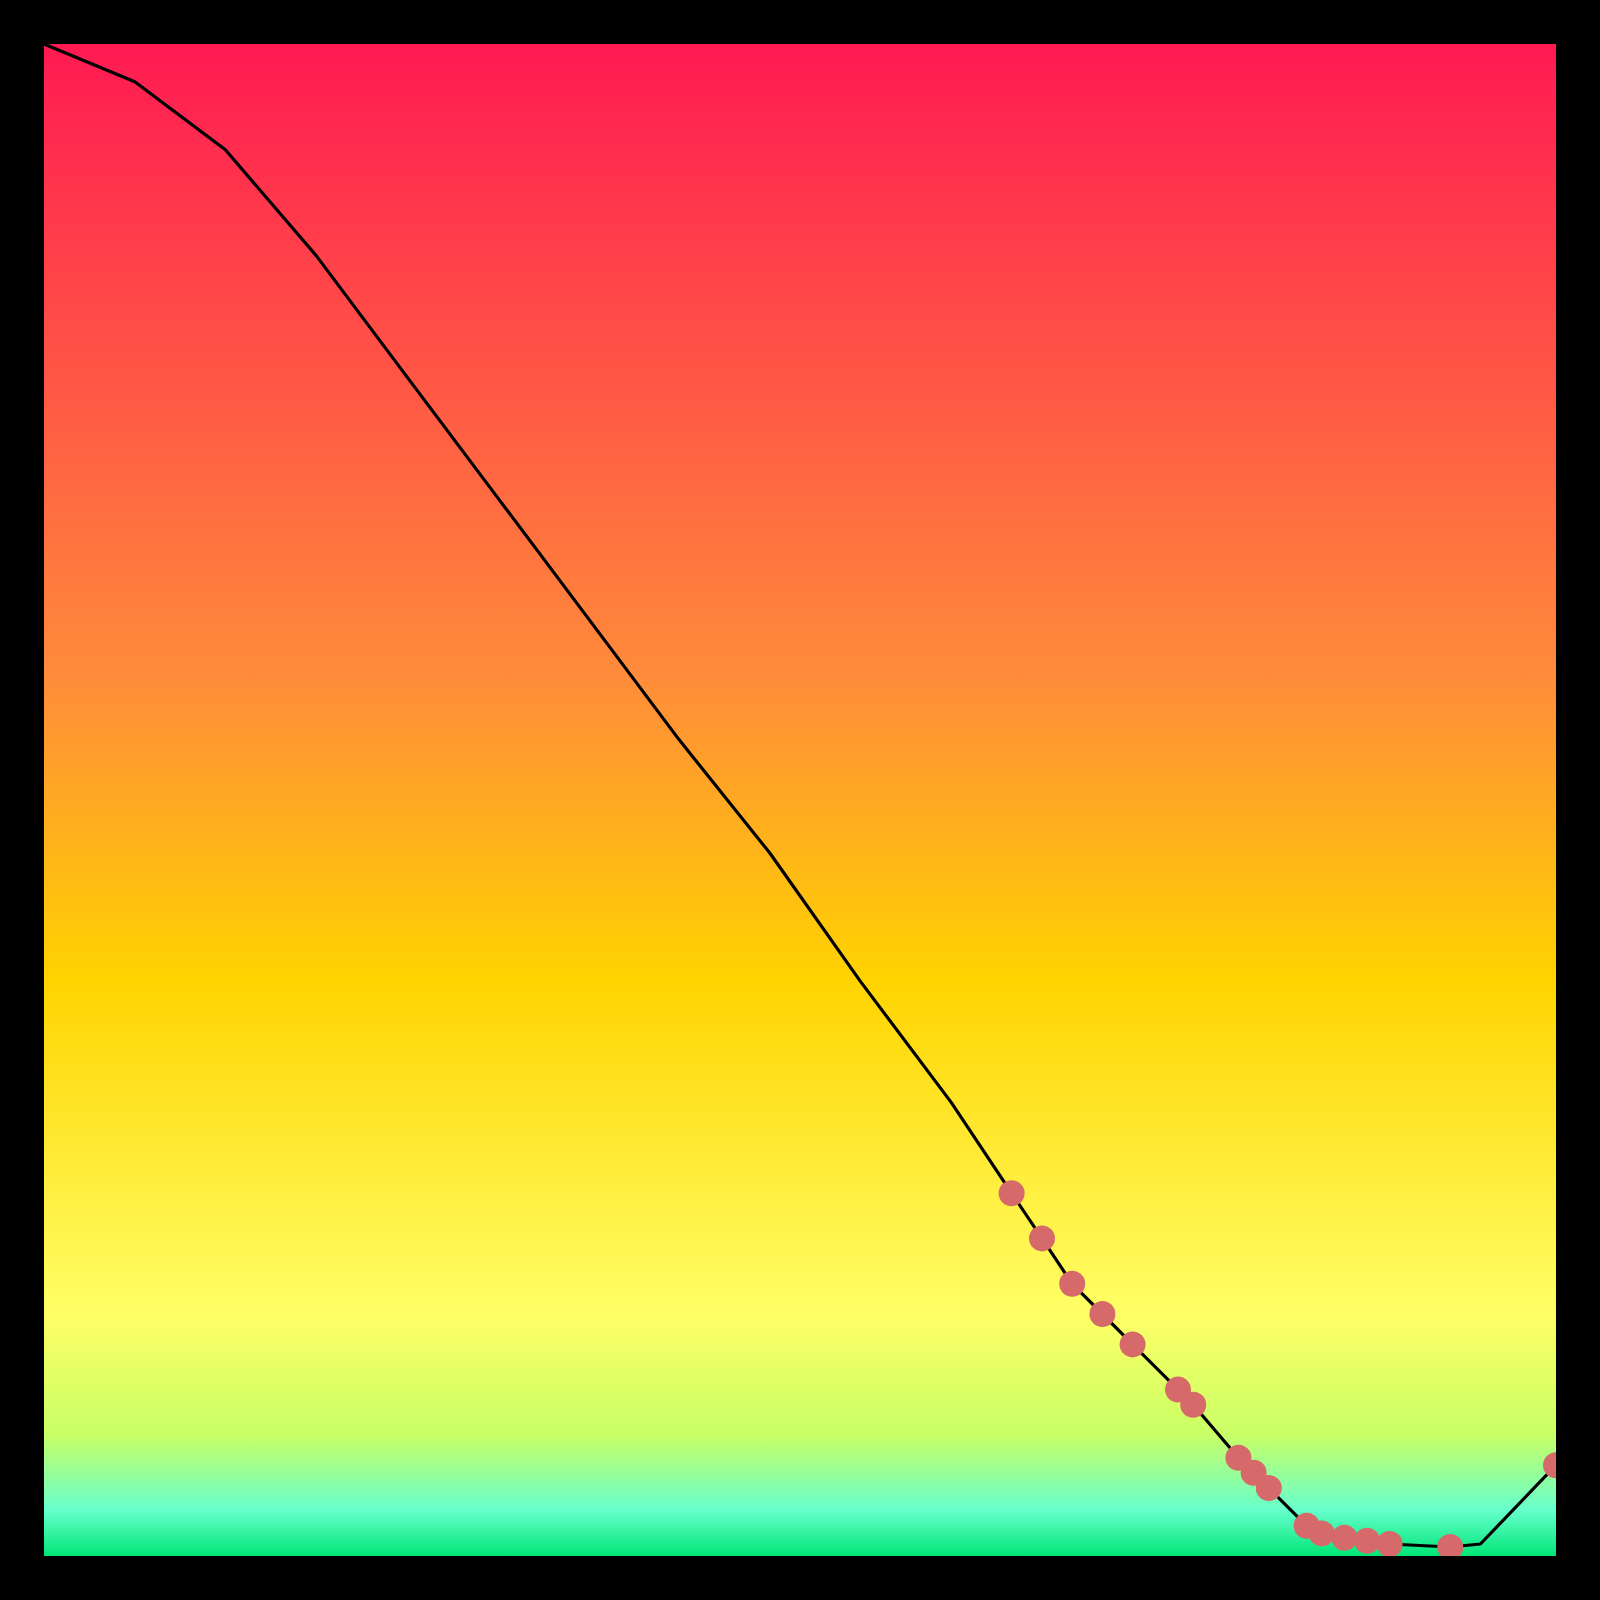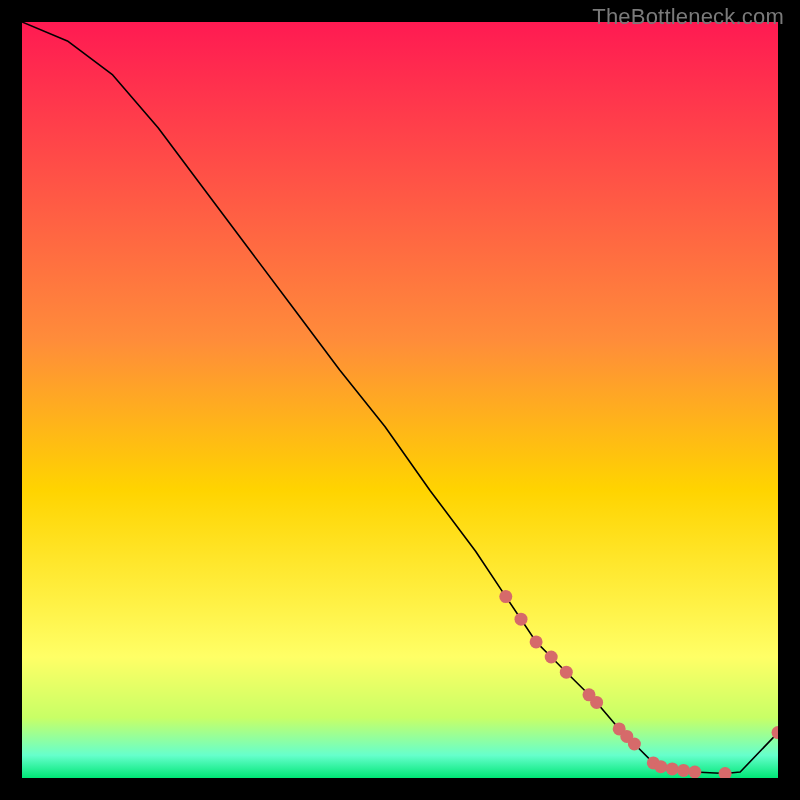--- a/index.html
+++ b/index.html
@@ -35,21 +35,20 @@
     height: 756px;
   }
   .plot svg {
     display: block;
   }
 </style>
 </head>
 <body>
 
 <div class="wrap">
-  <div class="watermark">TheBottleneck.com</div>
 
   <div class="plot">
     <svg id="chart-svg" width="756" height="756" viewBox="0 0 756 756" preserveAspectRatio="none">
       <defs>
         <linearGradient id="bg-grad" x1="0" y1="0" x2="0" y2="1">
           <stop id="g0" offset="0%" stop-color="#ff1a52"></stop>
           <stop id="g1" offset="42%" stop-color="#ff8c3a"></stop>
           <stop id="g2" offset="62%" stop-color="#ffd400"></stop>
           <stop id="g3" offset="84%" stop-color="#ffff66"></stop>
           <stop id="g4" offset="92%" stop-color="#c8ff66"></stop>

